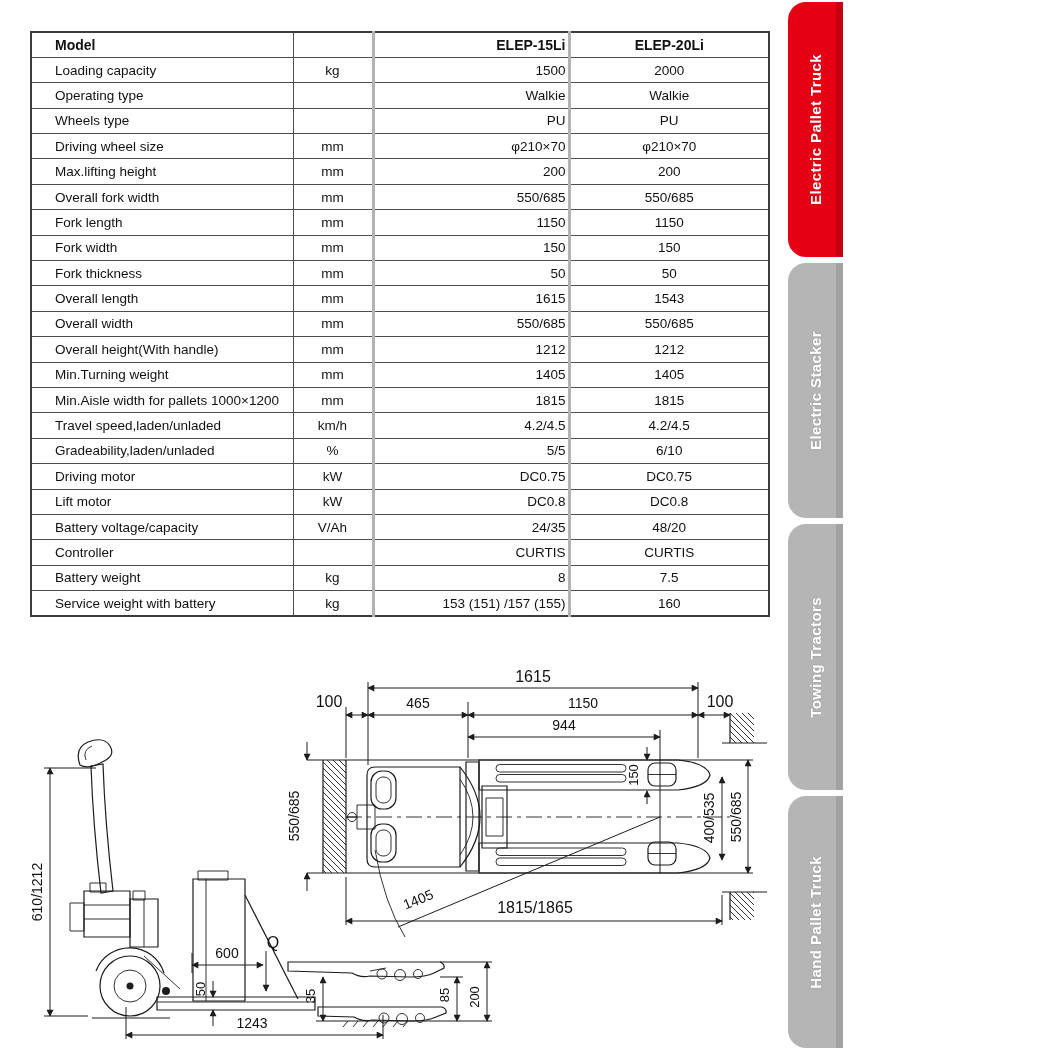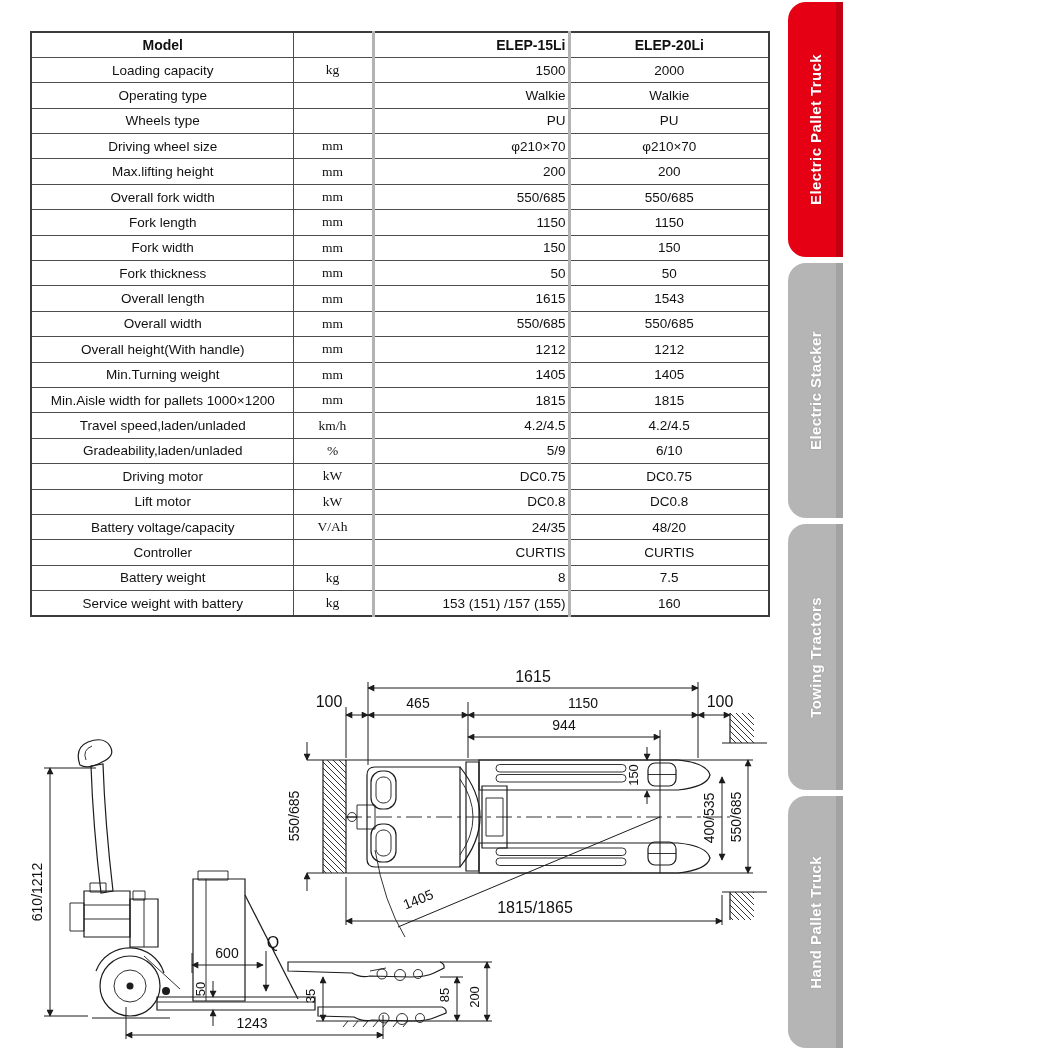--- a/index.html
+++ b/index.html
@@ -13,23 +13,23 @@
   table.spec{border-collapse:collapse;table-layout:fixed;width:738px;border:2px solid #3c3c3c;}
   table.spec th,table.spec td{
     border-top:1px solid #4d4d4d;
     font-size:13.5px;font-weight:normal;
     height:23.4px;padding:0 2px;text-align:center;vertical-align:middle;
     white-space:nowrap;overflow:hidden;
   }
   table.spec tr{height:25.4px;}
   table.spec th{font-weight:bold;font-size:14px;}
   table.spec th:first-child,table.spec td:first-child{
-    text-align:center;padding-left:3px;border-right:1px solid #4d4d4d;
+    text-align:left;padding-left:23px;border-right:1px solid #4d4d4d;
   }
-  table.spec th:nth-child(2),table.spec td:nth-child(2){border-right:3px solid #b3b3b3;font-family:Liberation Serif, serif;}
+  table.spec th:nth-child(2),table.spec td:nth-child(2){border-right:3px solid #b3b3b3;}
   table.spec th:nth-child(3),table.spec td:nth-child(3){border-right:3px solid #b3b3b3;text-align:right;}
   
   .tab{
     position:absolute;left:788px;width:55px;border-radius:18px 0 0 18px;
     display:flex;align-items:center;justify-content:center;
   }
   .tab .vlabel{
     writing-mode:vertical-rl;transform:rotate(180deg);
     color:#fff;font-size:15px;font-weight:600;letter-spacing:.4px;white-space:nowrap;
     text-shadow:0 0 2px rgba(0,0,0,.18);
@@ -156,21 +156,21 @@
         </tr>
         <tr>
           <td>Travel speed,laden/unladed</td>
           <td>km/h</td>
           <td>4.2/4.5</td>
           <td>4.2/4.5</td>
         </tr>
         <tr>
           <td>Gradeability,laden/unladed</td>
           <td>%</td>
-          <td>5/9</td>
+          <td>5/5</td>
           <td>6/10</td>
         </tr>
         <tr>
           <td>Driving motor</td>
           <td>kW</td>
           <td>DC0.75</td>
           <td>DC0.75</td>
         </tr>
         <tr>
           <td>Lift motor</td>

